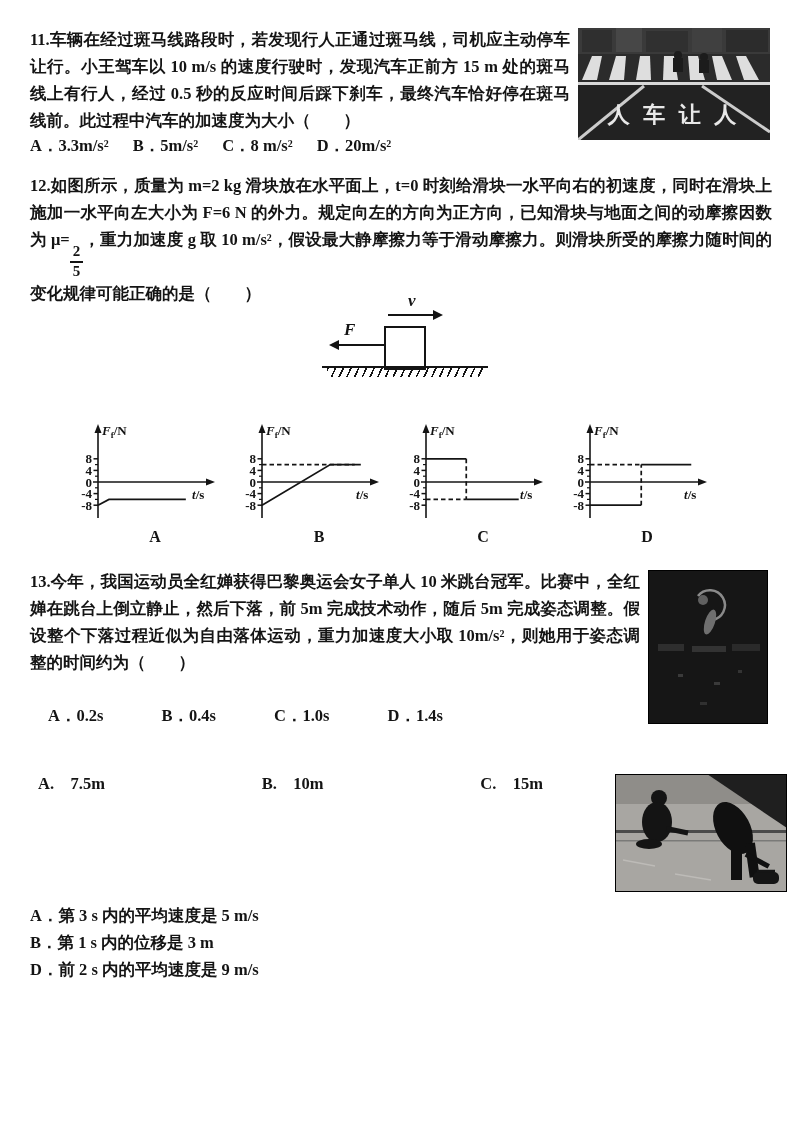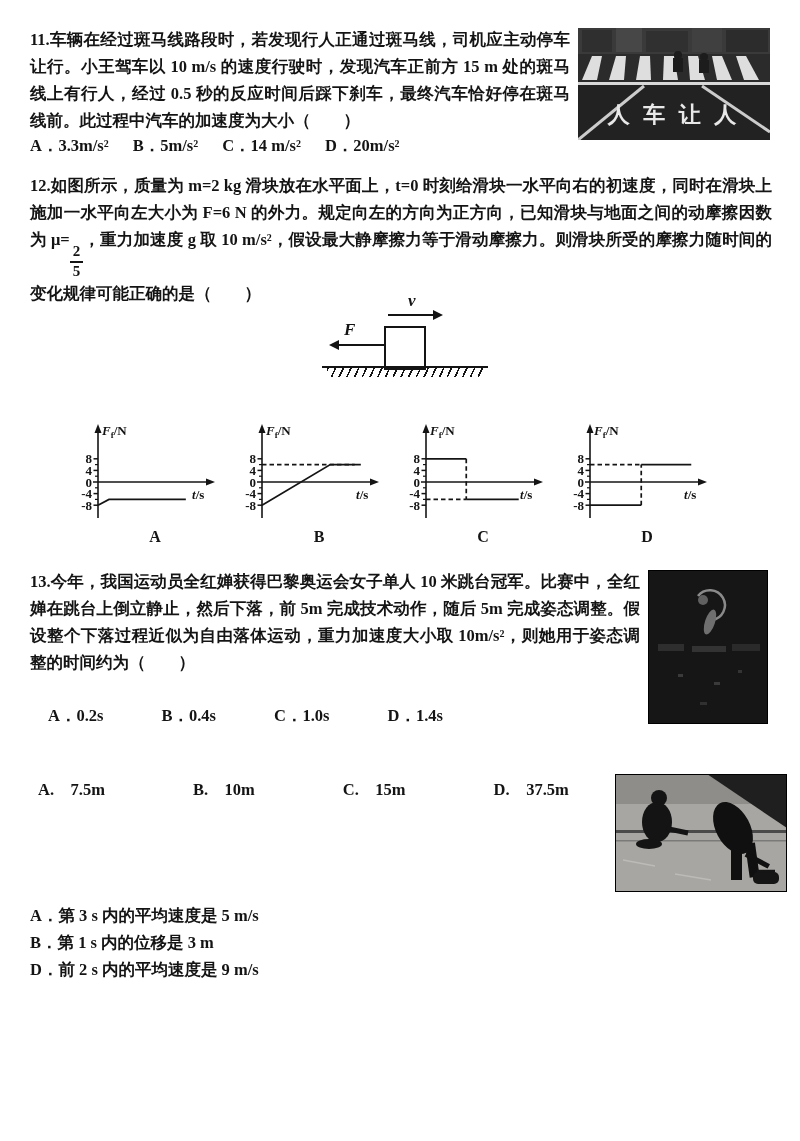--- a/index.html
+++ b/index.html
@@ -16,21 +16,21 @@
   
   #q11{left:30px;top:26px;width:740px;}
   #q11 .qtext{width:540px;}
   #q11 .opts{gap:24px;margin-top:0;}
   #q12{left:30px;top:172px;width:742px;}
   #q13{left:30px;top:568px;width:740px;}
   #q13 .qtext{width:610px;}
   #q13 .opts{gap:58px;padding-left:18px;margin-top:28px;}
   #q14{left:30px;top:772px;width:745px;}
   #q14 .qtext{width:572px;}
-  #q14 .opts{gap:88px;padding-left:8px;margin-top:6px;}
+  #q14 .opts{gap:88px;padding-left:8px;margin-top:0;justify-content:space-between;}
   #q15{left:30px;top:902px;width:740px;}
   #q15 .optline{font-size:16.5px;line-height:27px;}
 
   
   .frac{display:inline-flex;flex-direction:column;align-items:center;
         vertical-align:-11px;line-height:1.05;font-size:15px;font-weight:700;}
   .frac .num{border-bottom:2px solid #141414;padding:0 3px 1px;}
   .frac .den{padding-top:1px;}
 
   
@@ -70,21 +70,21 @@
 </head>
 <body>
 
 <div class="page">
 
   <section class="q" id="q11">
     <p class="qtext">11.车辆在经过斑马线路段时，若发现行人正通过斑马线，司机应主动停车让行。小王驾车以 10 m/s 的速度行驶时，发现汽车正前方 15 m 处的斑马线上有行人，经过 0.5 秒的反应时间后踩下刹车，最终汽车恰好停在斑马线前。此过程中汽车的加速度为大小（　　）</p>
     <div class="opts">
       <span class="opt">A．3.3m/s²</span>
       <span class="opt">B．5m/s²</span>
-      <span class="opt">C．14 m/s²</span>
+      <span class="opt">C．8 m/s²</span>
       <span class="opt">D．20m/s²</span>
     </div>
     <svg class="photo" id="photo-crosswalk" width="192" height="112" viewBox="0 0 192 112">
       <rect x="0" y="0" width="192" height="112" fill="#2b2b2b"></rect>
       <rect x="0" y="0" width="192" height="26" fill="#3a3a3a"></rect>
       <rect x="4" y="2" width="30" height="22" fill="#2f2f2f"></rect>
       <rect x="38" y="0" width="26" height="24" fill="#474747"></rect>
       <rect x="68" y="3" width="42" height="21" fill="#303030"></rect>
       <rect x="114" y="0" width="30" height="24" fill="#404040"></rect>
       <rect x="148" y="2" width="42" height="22" fill="#2c2c2c"></rect>

